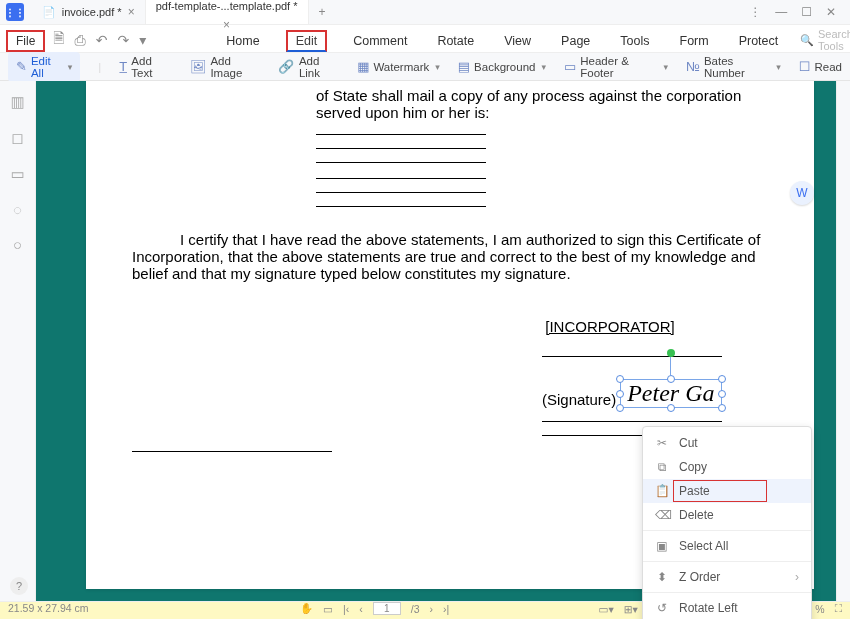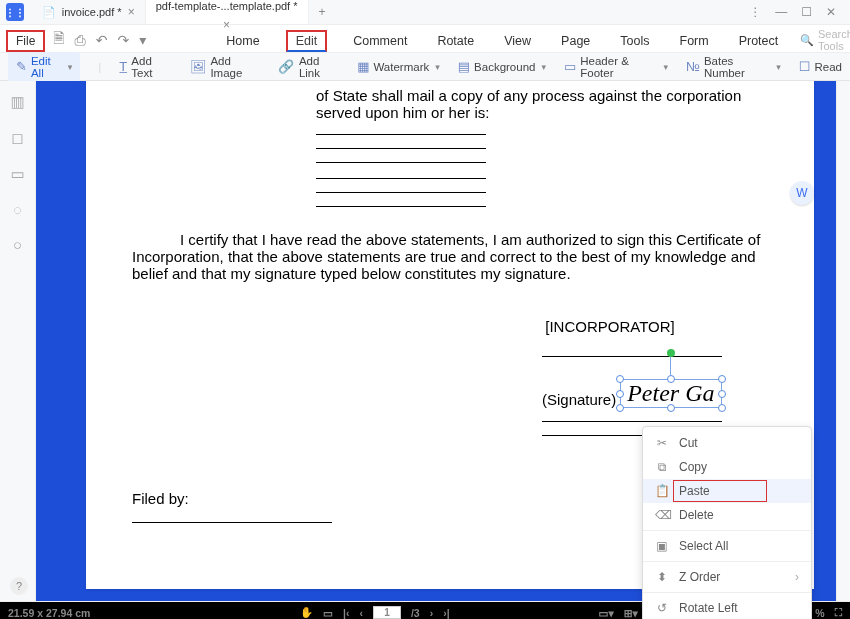--- a/index.html
+++ b/index.html
@@ -25,21 +25,21 @@
 .topright-icons { margin-left:auto; display:flex; gap:14px; padding-right:10px; color:#aaa; font-size:13px;}
 
 .ribbon { height: 28px; background: #f7f8fa; display:flex; align-items:center; padding: 0 8px; gap: 18px; border-bottom: 1px solid #e5e5e5; font-size: 11.5px; color:#444;}
 .ribbon .r-btn { display:flex; align-items:center; gap:4px; cursor:pointer;}
 .ribbon .active-pill { background:#e8effd; border-radius:4px; padding: 3px 8px; color:#1e5ed6;}
 .ribbon .ic{color:#6e87c4; font-size:13px;}
 .dd::after{content:"▾"; font-size:9px; color:#888; margin-left:2px;}
 
 .workspace { position:absolute; top:81px; bottom:18px; left:0; right:0; display:flex;}
 .left-rail{ width:36px; background:#f7f8fa; border-right:1px solid #eee; display:flex; flex-direction:column; align-items:center; gap:18px; padding-top:12px; color:#aaa; font-size:15px;}
-.doc-wrap{ flex:1; background:#1d4ed8; position:relative; overflow:hidden;}
+.doc-wrap{ flex:1; background:#0f766e; position:relative; overflow:hidden;}
 .right-scroll{ width:14px; background:#f7f8fa; border-left:1px solid #eee;}
 .page { position:absolute; left:50px; right:22px; top:0; bottom:12px; background:#fff; box-shadow:0 1px 3px rgba(0,0,0,.12); padding: 0 46px; font-family: 'Times New Roman', serif; font-size:15px; color:#000; overflow:hidden;}
 .page .cut{ margin-top:6px;}
 .sig-line{ border-bottom:1.5px solid #000; width:170px; height:14px;}
 .sig-line2{ border-bottom:1.5px solid #000; width:180px; height:14px;}
 .section-row{display:flex; margin-top:24px;}
 .section-row .lbl{width:184px;}
 .indent{text-indent:48px; margin-top:24px;}
 .incorp{ text-align:center; margin-top:36px; font-size:15px;}
 .sig-row{ display:flex; margin-top:22px; padding-left:410px; align-items:flex-end;}
@@ -56,21 +56,21 @@
 
 .context-menu{ position:absolute; right:38px; top:426px; width:170px; background:#fff; border:1px solid #ddd; border-radius:4px; box-shadow:0 3px 10px rgba(0,0,0,.15); font-size:12px; padding:4px 0; z-index:100;}
 .ctx-item{ display:flex; align-items:center; gap:10px; padding:5px 12px; cursor:pointer; color:#555;}
 .ctx-item .ci{ width:14px; text-align:center; color:#888; font-size:12px;}
 .ctx-item.highlight{ background:#eef3fd; }
 .ctx-item.boxed{ position:relative;}
 .ctx-item.boxed::before{content:""; position:absolute; left:30px; right:44px; top:1px; bottom:1px; border:1.5px solid #d83333;}
 .ctx-sep{ height:1px; background:#eee; margin:3px 0;}
 .ctx-item.sub::after{content:"›"; margin-left:auto; color:#aaa;}
 
-.statusbar{ position:absolute; bottom:0; left:0; right:0; height:18px; background:#000000; border-top:1px solid #eee; display:flex; align-items:flex-end; font-size:10.5px; color:#888; padding:0 8px;font-weight:bold;}
+.statusbar{ position:absolute; bottom:0; left:0; right:0; height:18px; background:#fef9c3; border-top:1px solid #eee; display:flex; align-items:flex-start; font-size:10.5px; color:#888; padding:0 8px;}
 .statusbar .sb-center{ position:absolute; left:300px; display:flex; align-items:center; gap:10px;}
 .statusbar .sb-right{ margin-left:auto; display:flex; align-items:center; gap:10px;}
 .pg-in{ width:28px; height:13px; border:1px solid #ccc; font-size:10px; text-align:center; background:#fff;}
 .track{ width:100px; height:3px; background:#ddd; position:relative;}
 .track::after{content:"";position:absolute; left:50%; top:-3px; width:8px; height:8px; background:#fff; border:1px solid #aaa; border-radius:50%;}
 
 .help-btn{ position:absolute; left:10px; bottom:24px; width:18px;height:18px; border-radius:50%; background:#eee; color:#888; display:flex;align-items:center;justify-content:center; font-size:11px;}
 </style>
 </head>
 <body>
@@ -182,21 +182,21 @@
         <div class="sig-line"></div>
         <div class="sig-line"></div>
         <div class="sig-line"></div>
       </div>
       <div style="padding-left:184px; margin-top:2px;">
         <div class="sig-line"></div>
         <div class="sig-line"></div>
         <div class="sig-line"></div>
       </div>
       <div class="indent">I certify that I have read the above statements, I am authorized to sign this Certificate of Incorporation, that the above statements are true and correct to the best of my knowledge and belief and that my signature typed below constitutes my signature.</div>
-      <div class="incorp" style="padding-left:320px;">[INCORPORATOR]</div>
+      <div class="incorp" style="padding-left:320px;text-decoration:underline;">[INCORPORATOR]</div>
       <div style="padding-left:410px; margin-top:8px;">
           <div class="sig-line2"></div>
         </div>
       <div class="sig-row">
         <span>(Signature)</span>
         <div class="signature-box">
           <div class="rot"></div>
           <div class="signature-text">Peter Ga</div>
           <div class="handle h-nw"></div>
           <div class="handle h-n"></div>
@@ -205,21 +205,20 @@
           <div class="handle h-e"></div>
           <div class="handle h-sw"></div>
           <div class="handle h-s"></div>
           <div class="handle h-se"></div>
         </div>
       </div>
       <div style="padding-left:410px;">
           <div class="sig-line2"></div>
           <div class="sig-line2"></div>
         </div>
-      <div class="filedby">Filed by:</div>
       <div class="filedby-line"></div>
 
     </div>
     <div class="floating-btn">W</div>
   </div>
   <div class="right-scroll"></div>
 </div>
 
 <div class="context-menu">
   <div class="ctx-item">

